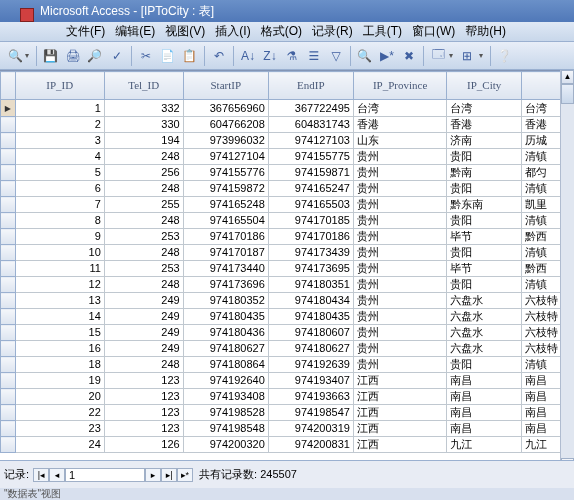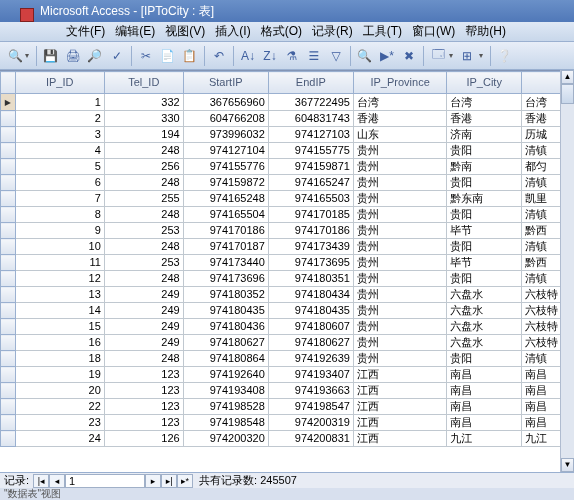--- a/index.html
+++ b/index.html
@@ -9,27 +9,27 @@
   .menubar { background: linear-gradient(#dfe8f5, #c8d7ea); height: 20px; display: flex; align-items: center; padding: 0 4px; border-bottom: 1px solid #9ab0d0; justify-content: center; }
   .menubar span { padding: 2px 4px; margin-right: 2px; font-size: 12px; cursor: default; }
   .toolbar { background: linear-gradient(#e8eef8, #c8d7ea); height: 28px; border-bottom: 1px solid #9ab0d0; display: flex; align-items: center; padding: 0 4px; gap: 2px; }
   .tbtn { width: 20px; height: 20px; border: 1px solid transparent; border-radius: 2px; display: flex; align-items: center; justify-content: center; font-size: 12px; color: #4060a0; cursor: default; }
   .tbtn.withdrop { width: 28px; justify-content: flex-start; padding-left: 3px; position: relative; }
   .tbtn.withdrop::after { content: "▾"; font-size: 8px; position: absolute; right: 2px; color: #555; }
   .tsep { width: 1px; height: 20px; background: #9ab0d0; margin: 0 2px; }
   .gridwrap { position: absolute; top: 70px; left: 0; right: 0; bottom: 28px; background: #fff; overflow: hidden; border-top: 1px solid #8395b5; }
   table { border-collapse: collapse; table-layout: fixed; width: 100%; }
   th, td { border: 1px solid #c0c8d0; font-size: 11px; height: 15px; line-height: 15px; padding: 0 3px; white-space: nowrap; overflow: hidden; }
-  th { background: linear-gradient(#f4f6fa, #dce4f0); color: #4a5a78; font-weight: normal; text-align: center; height: 22px; border: 1px solid #9ab0d0; }
+  th { background: linear-gradient(#f4f6fa, #dce4f0); color: #4a5a78; font-weight: normal; text-align: center; height: 28px; border: 1px solid #9ab0d0; font-family: Liberation Serif, serif; }
   .rowhdr { background: linear-gradient(#f4f6fa, #dce4f0); width: 14px; border: 1px solid #9ab0d0; text-align: center; color: #333; }
   .num { text-align: right; }
   .txt { text-align: left; }
   tr.sel .rowhdr { background: #e8dcc8; }
   tr.sel .rowhdr::before { content: "▶"; font-size: 8px; color: #333; }
-  .navbar { position: absolute; bottom: 12px; left: 0; right: 0; height: 16px; background: #e8ecf4; border-top: 1px solid #9ab0d0; display: flex; align-items: center; font-size: 11px; padding: 0 4px; }
+  .navbar { position: absolute; bottom: 12px; left: 0; right: 0; height: 28px; background: #e8ecf4; border-top: 1px solid #9ab0d0; display: flex; align-items: center; font-size: 11px; padding: 0 4px; }
   .navbar .lbl { margin-right: 4px; }
   .navbar .navbtn { width: 16px; height: 14px; border: 1px solid #a0b0c8; background: #f0f4fa; text-align: center; line-height: 12px; font-size: 9px; cursor: default; }
   .navbar .recbox { width: 80px; height: 14px; border: 1px solid #a0b0c8; background: #fff; text-align: left; padding: 0 3px; line-height: 12px; }
   .navbar .total { margin-left: 6px; }
   .statusbar { position: absolute; bottom: 0; left: 0; right: 0; height: 12px; background: #d8e0ee; font-size: 10px; padding: 0 4px; color: #555; line-height: 12px; }
   .vscroll { position: absolute; right: 0; top: 70px; bottom: 28px; width: 14px; background: #e0e6f0; border-left: 1px solid #b0bcd0; }
   .vscroll .btn { height: 14px; background: linear-gradient(#f4f6fa,#d8e0ee); border: 1px solid #a0b0c8; text-align: center; font-size: 8px; line-height: 12px; }
   .vscroll .thumb { position: absolute; top: 14px; left: 0; right: 0; height: 20px; background: linear-gradient(#e8eef8,#c8d7ea); border: 1px solid #a0b0c8; }
   .vscroll .btn.bottom { position: absolute; bottom: 0; left: 0; right: 0; }
 </style>

